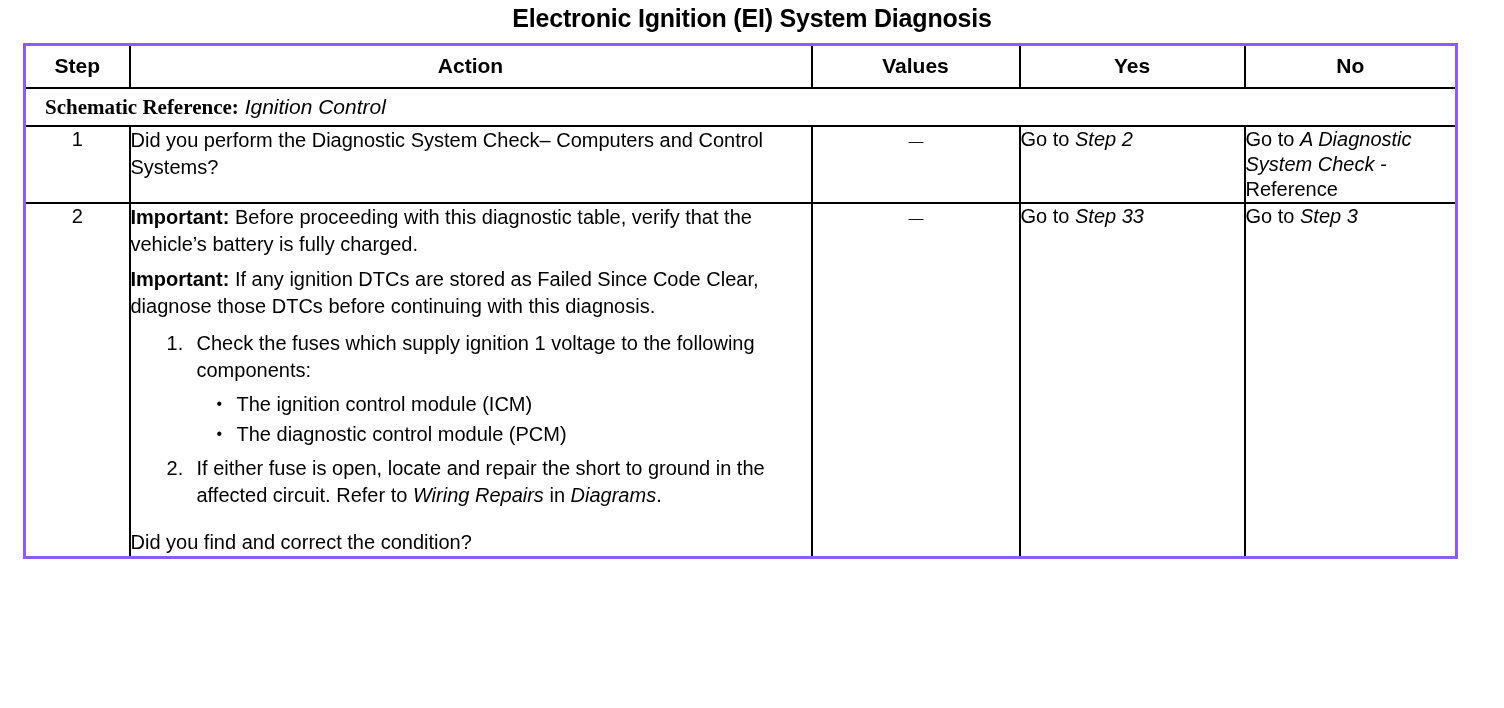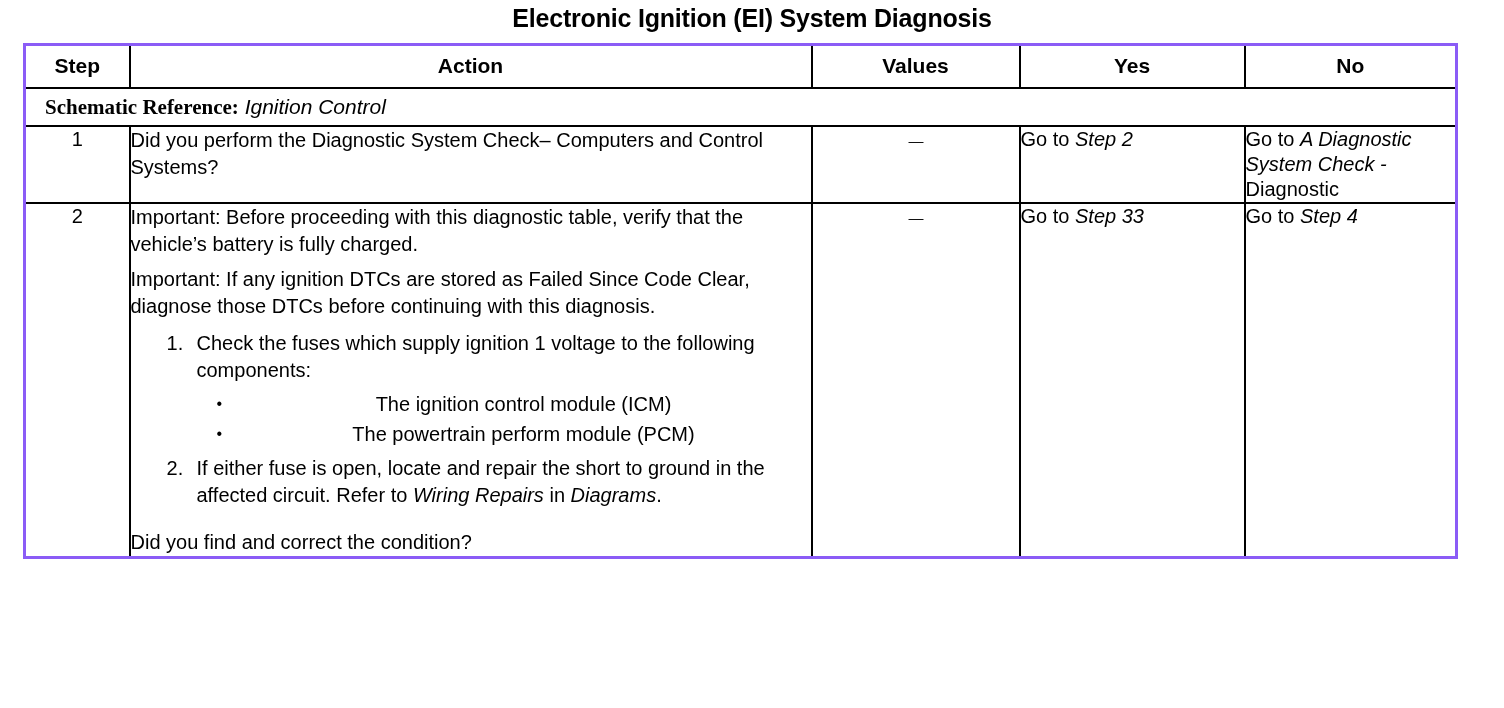--- a/index.html
+++ b/index.html
@@ -107,21 +107,21 @@
   .branch-top {
     vertical-align: top;
     padding-top: 10px;
     line-height: 28px;
   }
   .branch-mid {
     vertical-align: bottom;
     padding-bottom: 6px;
   }
   .it { font-style: italic; }
-  .bold { font-weight: normal; }
+  .bold { font-weight: bold; }
 
   
   .para {
     margin: 0 0 8px 0;
     line-height: 27px;
   }
   .para:last-child { margin-bottom: 8px; }
 
   ol.steps {
     margin: 10px 0 6px 0;
@@ -139,21 +139,20 @@
     counter-increment: stepcount;
     content: counter(stepcount) ".";
     position: absolute;
     left: 0;
     top: 0;
   }
   ul.bullets {
     margin: 5px 0 6px 0;
     padding: 0 0 0 18px;
     list-style: none;
-    text-align: center;
   }
   ul.bullets > li {
     position: relative;
     padding-left: 22px;
     line-height: 30px;
   }
   ul.bullets > li::before {
     content: "\2022";
     position: absolute;
     left: 2px;
@@ -210,21 +209,21 @@
         <td class="values-cell">
           <span class="dash-small">—</span>
         </td>
 
         <td class="branch-cell branch-bottom">
           <span>Go to </span><span class="it">Step 2</span>
         </td>
 
         <td class="branch-cell branch-top">
           <span>Go to </span><span class="it">A Diagnostic System Check -</span><br>
-          <span>Diagnostic</span>
+          <span>Reference</span>
         </td>
       </tr>
 
       <tr>
         <td class="step-num">2</td>
 
         <td class="action-cell">
 
           <p class="para">
             <span class="bold">Important:</span><span> Before proceeding with this diagnostic table, verify that the vehicle’s battery is fully charged.</span>
@@ -232,38 +231,38 @@
 
           <p class="para">
             <span class="bold">Important:</span><span> If any ignition DTCs are stored as Failed Since Code Clear, diagnose those DTCs before continuing with this diagnosis.</span>
           </p>
 
           <ol class="steps">
             <li>
               <span>Check the fuses which supply ignition 1 voltage to the following components:</span>
               <ul class="bullets">
                 <li>The ignition control module (ICM)</li>
-                <li>The powertrain perform module (PCM)</li>
+                <li>The diagnostic control module (PCM)</li>
               </ul>
             </li>
             <li>
               <span>If either fuse is open, locate and repair the short to ground in the affected circuit. Refer to </span><span class="it">Wiring Repairs</span><span> in </span><span class="it">Diagrams</span><span>.</span>
             </li>
           </ol>
 
           <div class="final-q">Did you find and correct the condition?</div>
         </td>
 
         <td class="values-cell">
           <span class="dash-small">—</span>
         </td>
 
         <td class="branch-cell branch-mid">
           <span>Go to </span><span class="it">Step 33</span>
         </td>
 
         <td class="branch-cell branch-mid">
-          <span>Go to </span><span class="it">Step 4</span>
+          <span>Go to </span><span class="it">Step 3</span>
         </td>
       </tr>
     </tbody>
   </table>
 </div>
 
 </body></html>

